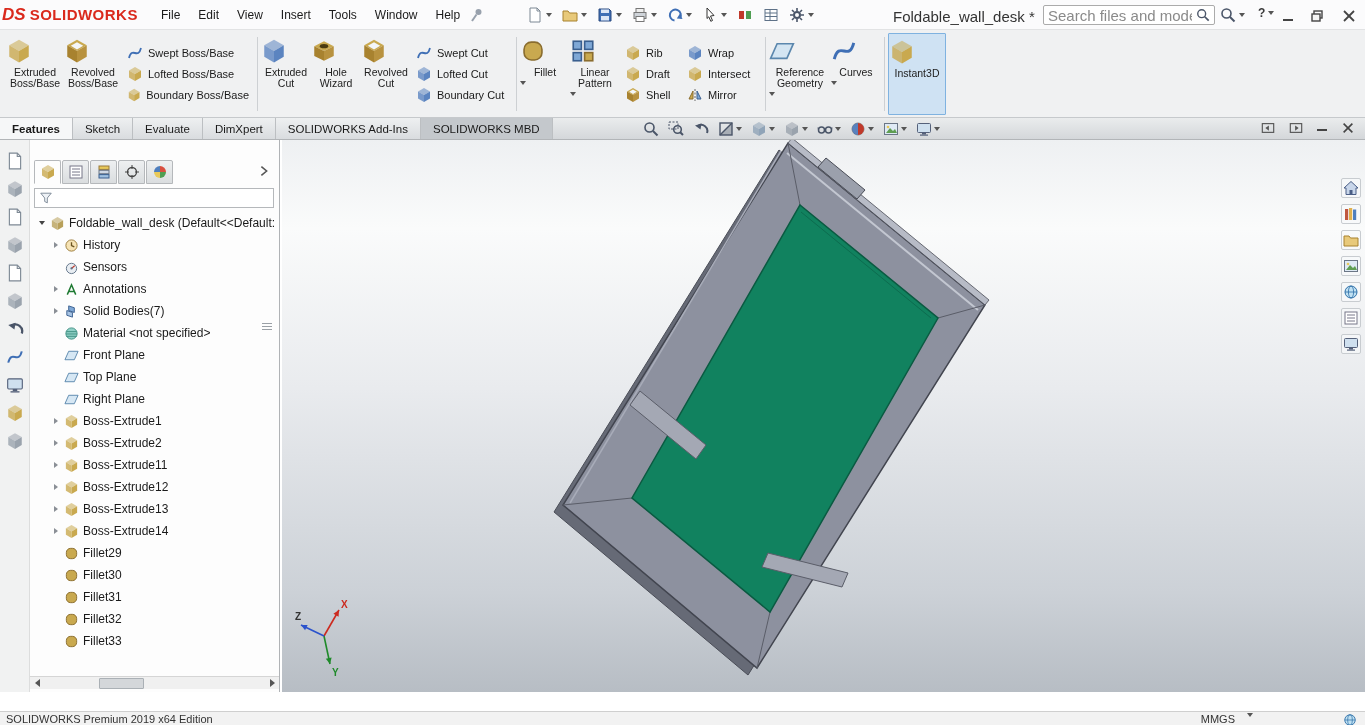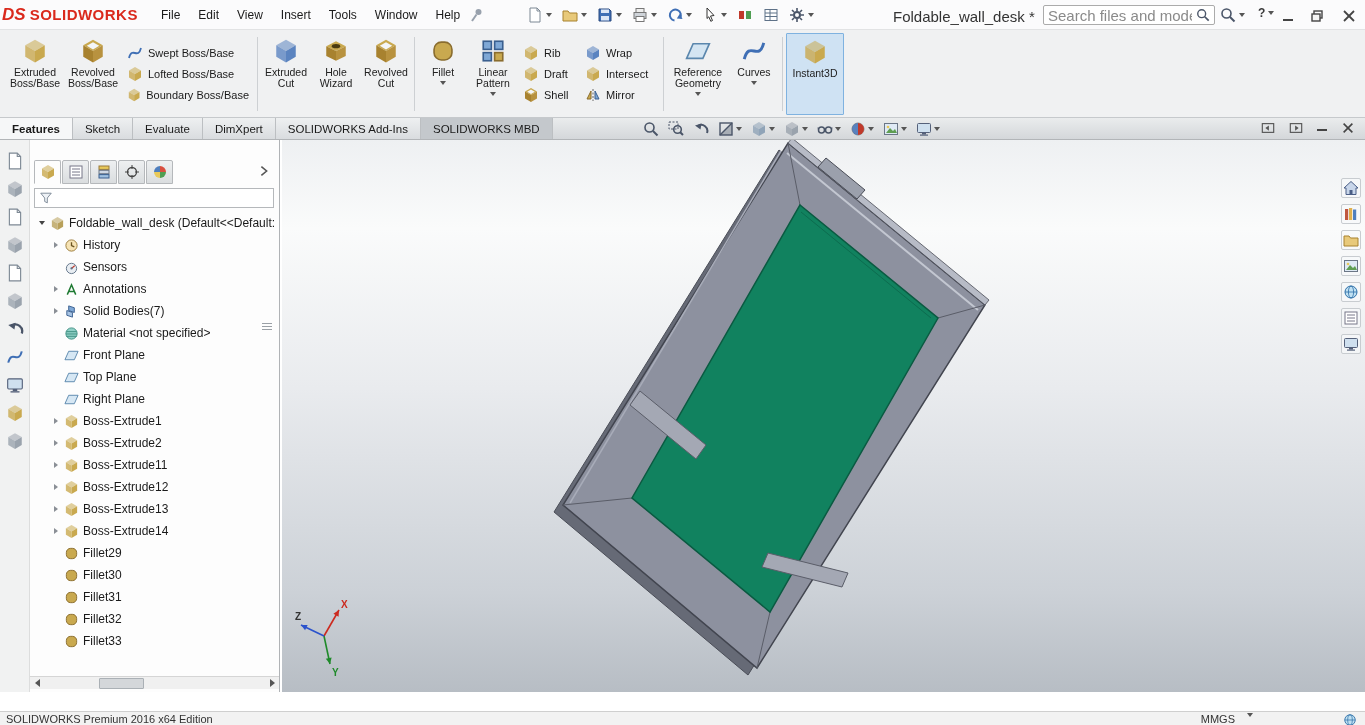--- a/index.html
+++ b/index.html
@@ -24,21 +24,21 @@
 .search input{border:none;outline:none;flex:1;font-family:"Liberation Sans",sans-serif;font-size:15px;color:#555;min-width:0}
 .search input::placeholder{color:#8a8a8a}
 .srchbtn{position:absolute;left:1220px;top:7px;display:flex;align-items:center;gap:3px}
 .help{position:absolute;left:1258px;top:6px;display:flex;align-items:center;gap:3px;font-weight:bold;color:#3a3a3a}
 .winctl{position:absolute;right:8px;top:8px;display:flex;align-items:center;gap:16px}
 .minbar{width:10px;height:2px;background:#444;margin-top:8px}
 
 #ribbon{position:absolute;left:0;top:30px;width:1365px;height:88px;background:#f0f1f2;border-bottom:1px solid #c6c9cc;display:flex;align-items:stretch;padding:3px 4px 2px 6px}
 .rsep{width:1px;background:#cdd0d3;margin:4px 3px}
 .rgrp{display:flex;align-items:stretch}
-.rbig{width:58px;display:flex;flex-direction:column;align-items:center;padding-top:5px;gap:3px;font-size:10.5px;line-height:11px;text-align:center;color:#222}
+.rbig{width:58px;display:flex;flex-direction:column;padding-top:5px;gap:3px;font-size:10.5px;line-height:11px;text-align:center;color:#222}
 .rbig.n48{width:50px}
 .rstack{display:flex;flex-direction:column;justify-content:center;gap:0}
 .rsmall{display:flex;align-items:center;gap:5px;font-size:11px;height:21px;padding:0 5px;white-space:nowrap}
 .sel3d{background:#cfe2f3;border:1px solid #7fb2e0;border-radius:1px}
 
 #tabrow{position:absolute;left:0;top:118px;width:1365px;height:22px;background:linear-gradient(#eaeced,#d4d7da);border-bottom:1px solid #b2b5b8;display:flex}
 .ctab{display:flex;align-items:center;padding:0 12px;font-size:11.5px;border-right:1px solid #bcbfc2;background:linear-gradient(#eef0f1,#d9dcdf);white-space:nowrap}
 .ctab.act{background:#f6f7f8;font-weight:bold}
 .ctab.mbd{background:#c4c8cc}
 #headsup{position:absolute;left:642px;top:1px;height:20px;display:flex;align-items:center;gap:7px}
@@ -445,20 +445,40 @@
             <use href="#s-hole"></use>
           </svg>
         <span>Hole Wizard</span>
       </div>
       <div class="rbig n48">
         <svg class="i26 blue">
             <use href="#s-shell"></use>
           </svg>
         <span>Revolved Cut</span>
       </div>
+      <div class="rstack" style="width:102px">
+        <div class="rsmall">
+            <svg class="i16 blue">
+              <use href="#s-curve"></use>
+            </svg>
+            <span>Swept Cut</span>
+          </div>
+        <div class="rsmall">
+            <svg class="i16 blue">
+              <use href="#s-cube"></use>
+            </svg>
+            <span>Lofted Cut</span>
+          </div>
+        <div class="rsmall">
+            <svg class="i16 blue">
+              <use href="#s-cube"></use>
+            </svg>
+            <span>Boundary Cut</span>
+          </div>
+      </div>
     </div>
     <div class="rsep"></div>
     <div class="rgrp">
       <div class="rbig n48">
         <svg class="i26 gold">
             <use href="#s-fillet"></use>
           </svg>
         <span>Fillet</span>
         <span class="caret"></span>
       </div>
@@ -954,21 +974,21 @@
       <span class="tkbtn">
           <svg class="i16">
             <use href="#s-monitor"></use>
           </svg>
         </span>
     </div>
   </div>
 
 
   <div id="statusbar">
-    <span class="sbtext">SOLIDWORKS Premium 2016 x64 Edition</span>
+    <span class="sbtext">SOLIDWORKS Premium 2019 x64 Edition</span>
     <span class="units">
       <span>MMGS</span>
       <span class="caret"></span>
     </span>
     <svg class="i14 sbglobe">
         <use href="#s-globe"></use>
       </svg>
   </div>
 
 </div>

